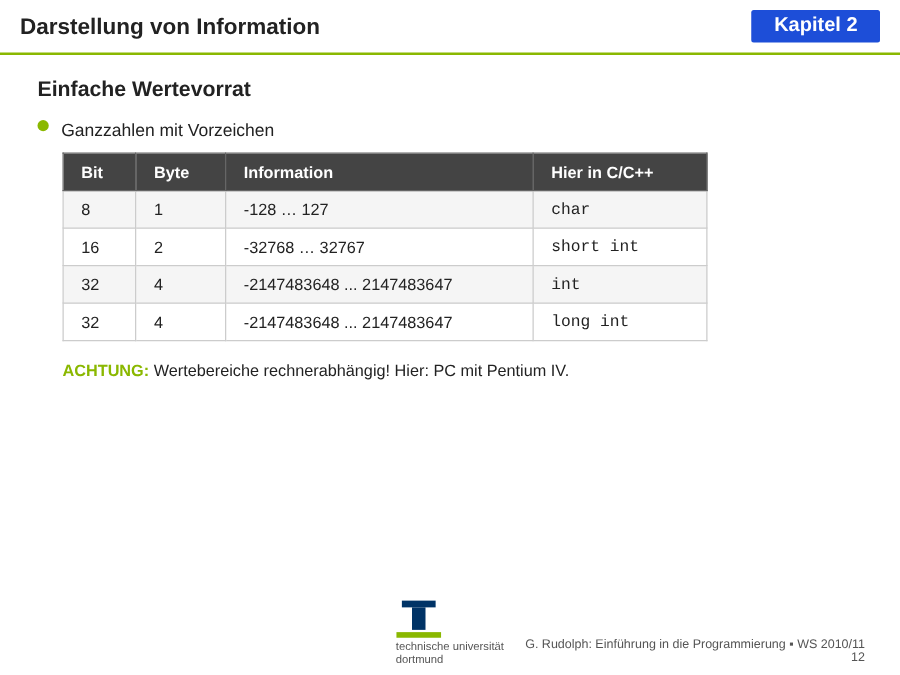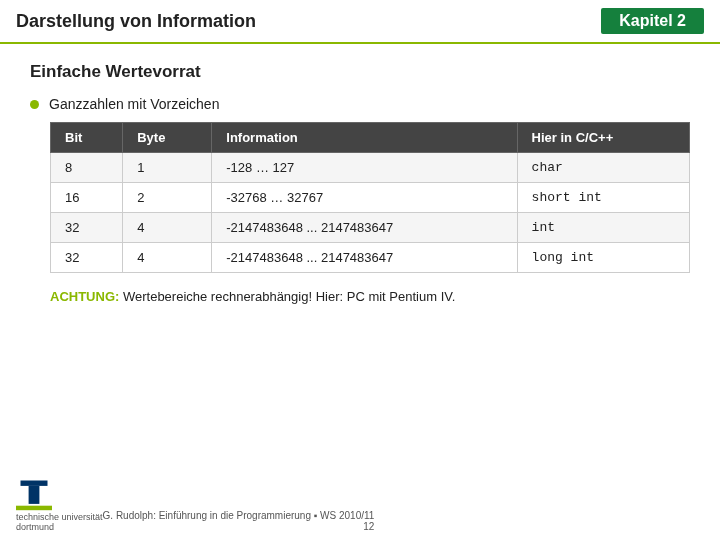--- a/index.html
+++ b/index.html
@@ -23,41 +23,41 @@
       border-bottom: 2px solid #8ab800;
       background: #fff;
       gap: 29px;
     }
     .header-title {
       font-size: 18px;
       font-weight: bold;
       color: #222;
     }
     .header-chapter {
-      background: #15803d;
+      background: #1d4ed8;
       color: #fff;
       font-size: 16px;
       font-weight: bold;
       padding: 4px 18px;
       border-radius: 2px;
     }
 
     
     .content {
       padding: 18px 30px 10px 30px;
     }
     .section-title {
       font-size: 17px;
       font-weight: bold;
       color: #222;
       margin-bottom: 14px;
     }
     .bullet-label {
       display: flex;
-      align-items: center;
+      align-items: flex-start;
       margin-bottom: 10px;
       font-size: 14px;
       color: #222;
     }
     .bullet-dot {
       width: 9px;
       height: 9px;
       background: #8ab800;
       border-radius: 50%;
       display: inline-block;
@@ -65,21 +65,21 @@
       flex-shrink: 0;
     }
 
     
     .table-wrapper {
       margin-left: 20px;
       margin-top: 6px;
     }
     table {
       border-collapse: collapse;
-      width: 640px;
+      width: 516px;
     }
     thead tr {
       background: #444;
       color: #fff;
     }
     thead th {
       padding: 7px 14px;
       text-align: left;
       font-size: 13px;
       font-weight: bold;
@@ -112,25 +112,26 @@
     .warning-label {
       color: #8ab800;
       font-weight: bold;
     }
 
     
     .footer {
       position: absolute;
       bottom: 8px;
       left: 0;
-      right: 0;
-      display: flex;
-      justify-content: flex-start;
+      right: 12px;
+      display: flex;
+      justify-content: flex-end;
       align-items: flex-end;
       padding: 0 16px;
+      gap: 17px;
     }
     .footer-logo {
       display: flex;
       flex-direction: column;
       align-items: flex-start;
     }
     .footer-logo-tu {
       width: 36px;
       height: 36px;
     }

